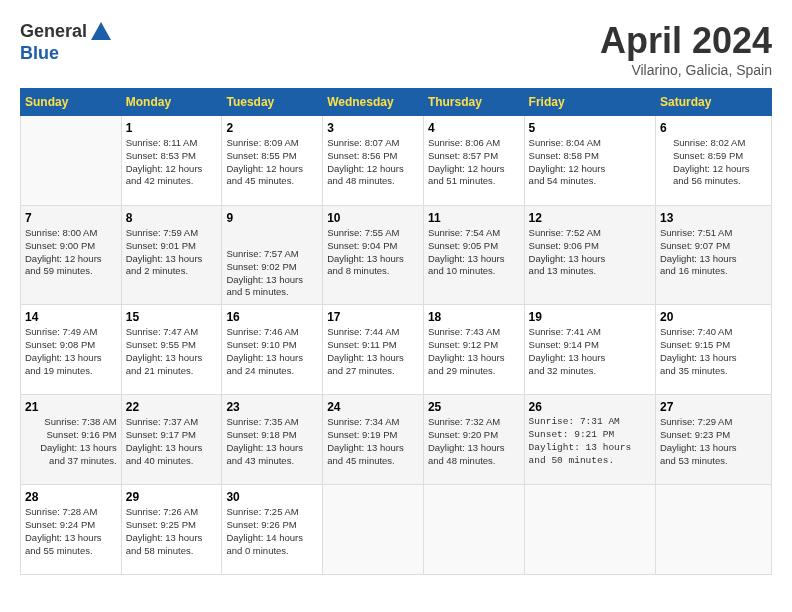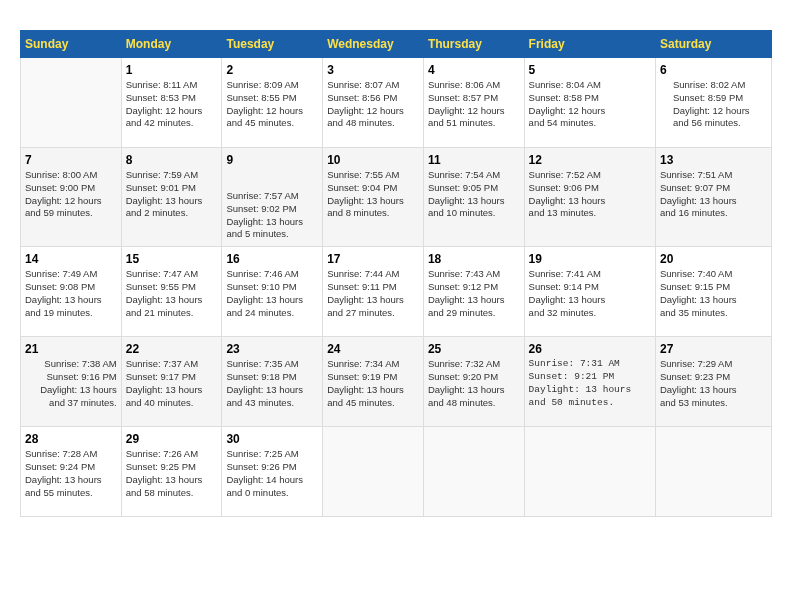--- a/index.html
+++ b/index.html
@@ -94,20 +94,35 @@
       background-color: #fff;
     }
     tbody tr:nth-child(even) {
       background-color: #f5f5f5;
     }
   </style>
 </head>
 <body>
 
 <div class="header-area">
+  <div class="logo">
+    <div class="logo-text">
+      <span style="display:flex;align-items:center;">
+        <span class="logo-general">General</span>
+        <svg class="logo-icon" viewBox="0 0 24 24">
+          <polygon points="12,2 22,20 2,20" fill="#1a5fa8"></polygon>
+        </svg>
+      </span>
+      <span class="logo-blue">Blue</span>
+    </div>
+  </div>
+  <div class="title-area">
+    <div class="month-title">April 2024</div>
+    <div class="location">Vilarino, Galicia, Spain</div>
+  </div>
 </div>
 
 <table>
   <thead>
     <tr>
       <th>Sunday</th>
       <th>Monday</th>
       <th>Tuesday</th>
       <th>Wednesday</th>
       <th>Thursday</th>

